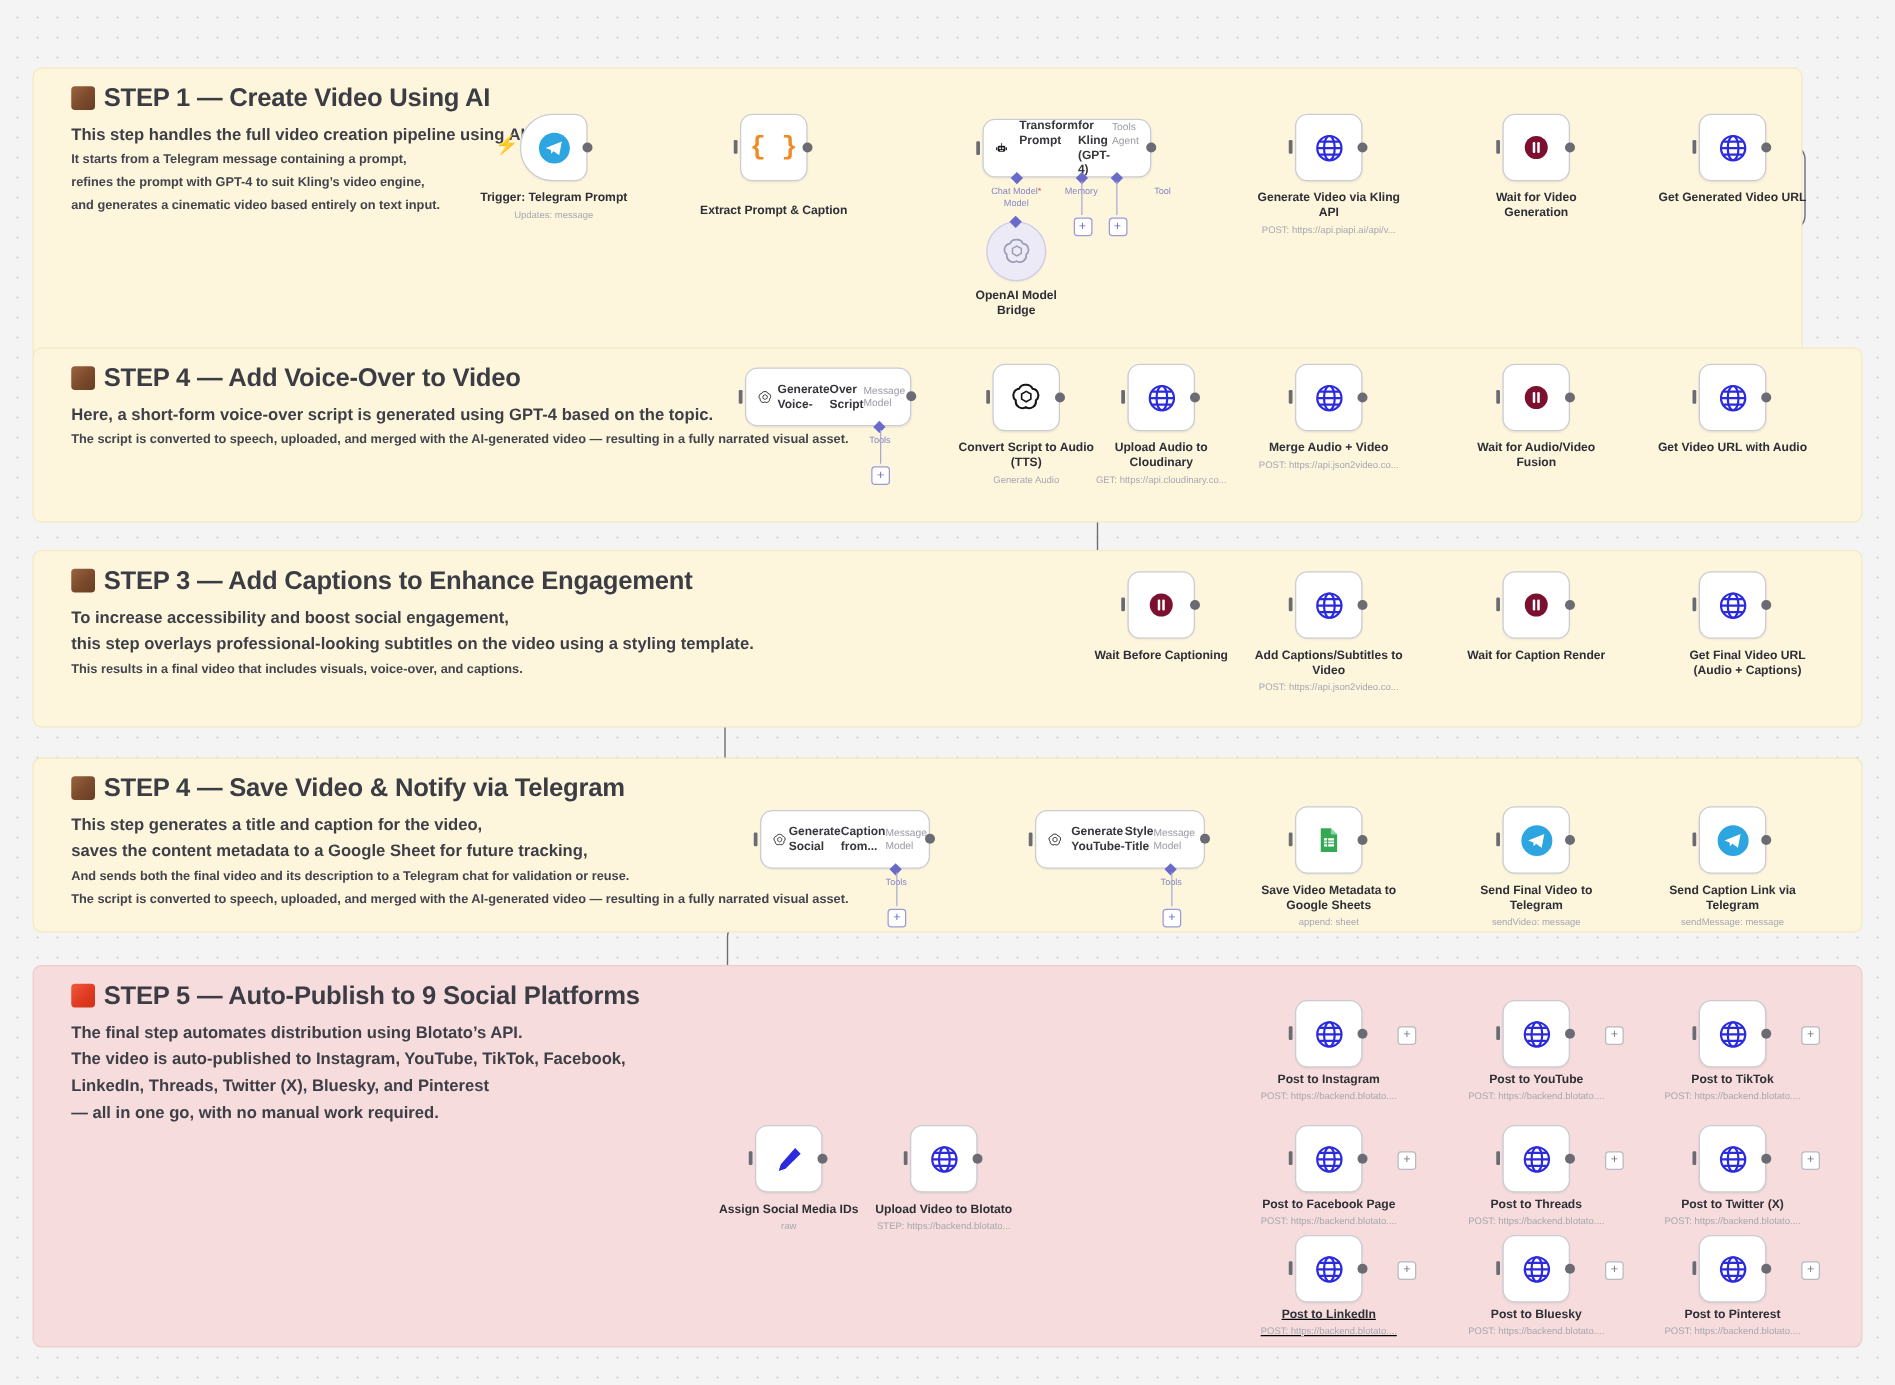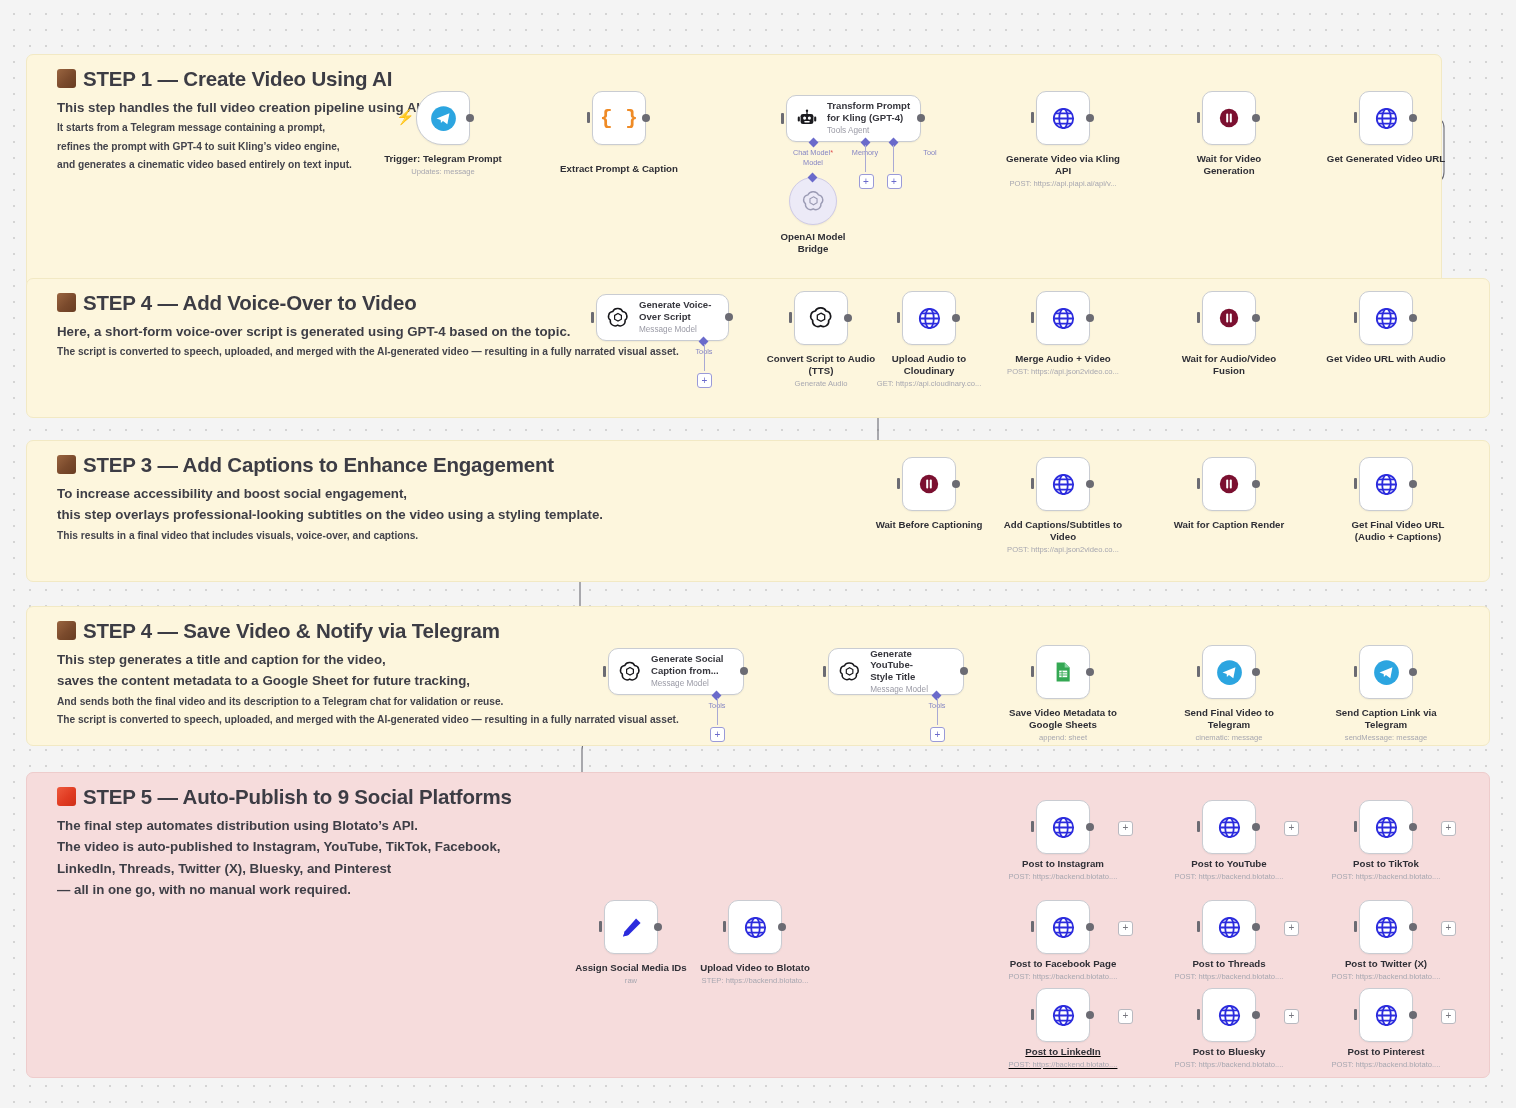--- a/index.html
+++ b/index.html
@@ -48,21 +48,21 @@
   .node{position:absolute;}
   .nbox{
     background:#fff;border:1px solid #c9ccd2;border-radius:10px;
     box-sizing:border-box;display:flex;align-items:center;
     box-shadow:0 1px 1.5px rgba(0,0,0,.05);
   }
   .nbox.sq{width:54px;height:54px;justify-content:center;}
   .nbox.wide{width:138px;height:48px;padding:0 9px;gap:9px;}
   .nbox.round{width:48px;height:48px;border-radius:50%;background:#eceaf7;border:1px solid #cfcbe6;justify-content:center;}
 
-  .ntext{display:flex;flex-direction:column;justify-content:center;min-width:0;}
+  .ntext{display:flex;flex-direction:row;justify-content:center;min-width:0;}
   .ntitle{font-size:9.6px;font-weight:600;color:#36363d;line-height:1.22;}
   .nsubtitle{font-size:8.2px;color:#9a9aa5;line-height:1.3;margin-top:2px;}
 
   .caption{
     position:absolute;left:50%;transform:translateX(-50%);
     text-align:center;white-space:nowrap;
   }
   .cap-main{font-size:9.7px;font-weight:600;color:#2f2f36;line-height:1.24;}
   .cap-sub{font-size:7.6px;color:#a7a7b0;line-height:1.3;margin-top:1.5px;}
 
@@ -571,21 +571,21 @@
       <div class="nbox sq">
         <svg class="ic" width="27" height="27" viewBox="0 0 24 24">
           <circle cx="12" cy="12" r="11" fill="#2ca5e0"></circle>
           <path d="M5.8 11.9 L17.3 7.3 L15.4 17 L11.5 14.3 L9.7 16 L9.5 13.3 Z" fill="#fff"></path>
         </svg>
       </div>
       <span class="dot-out" style="left:50px;top:23px;"></span>
       <div class="caption" style="top:62px;">
         <div class="cap-main">Send Final Video to</div>
         <div class="cap-main">Telegram</div>
-        <div class="cap-sub">cinematic: message</div>
+        <div class="cap-sub">sendVideo: message</div>
       </div>
     </div>
 
     <div class="node" style="left:1359px;top:645px;">
       <span class="bar-in" style="left:-5px;top:21px;"></span>
       <div class="nbox sq">
         <svg class="ic" width="27" height="27" viewBox="0 0 24 24">
           <circle cx="12" cy="12" r="11" fill="#2ca5e0"></circle>
           <path d="M5.8 11.9 L17.3 7.3 L15.4 17 L11.5 14.3 L9.7 16 L9.5 13.3 Z" fill="#fff"></path>
         </svg>

